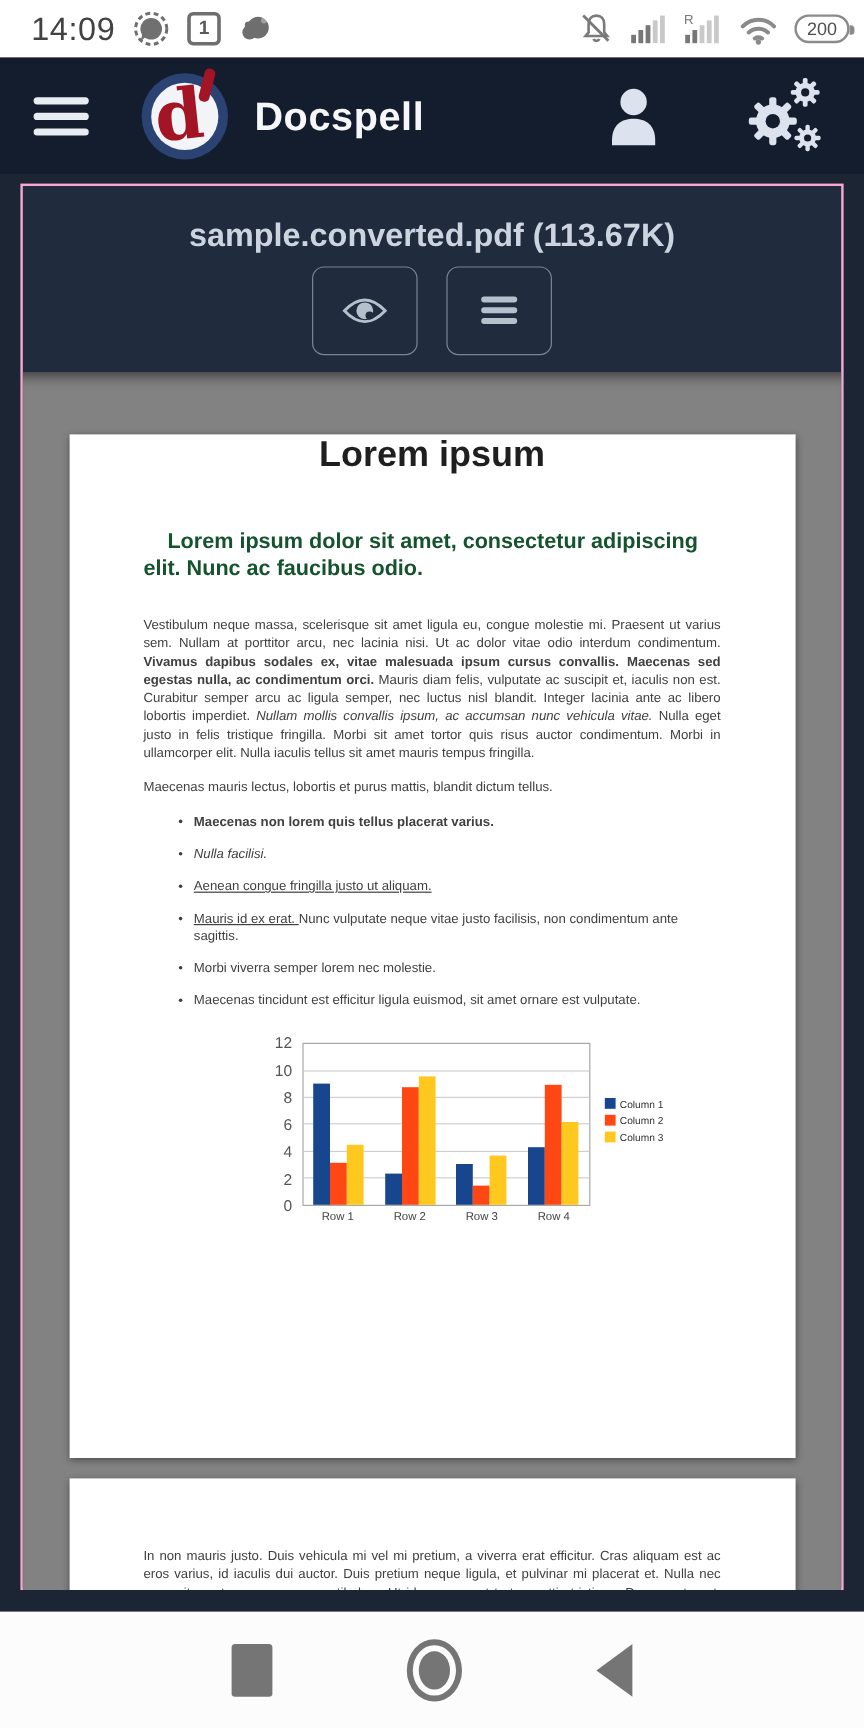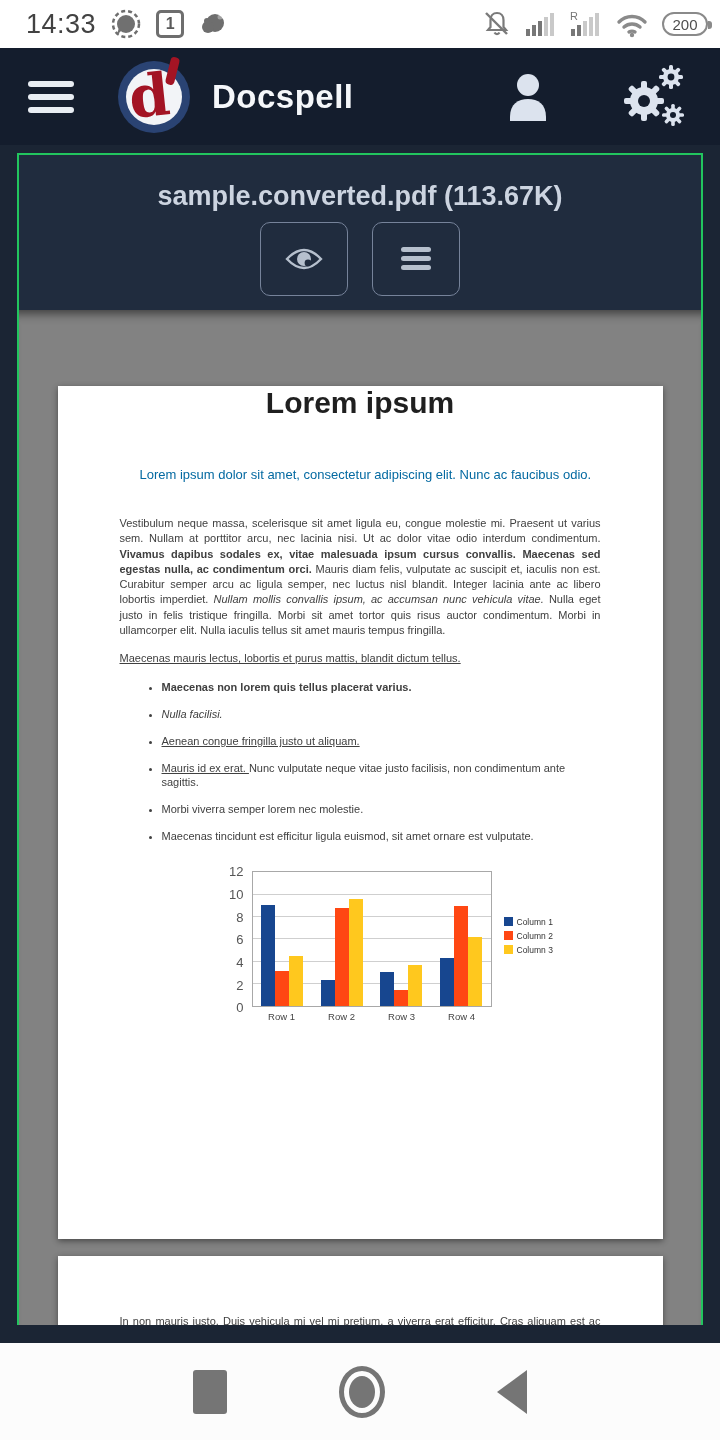--- a/index.html
+++ b/index.html
@@ -31,38 +31,38 @@
     font-family:"DejaVu Serif", serif; transform:rotate(-6deg); }
   .logo-slash { position:absolute; right:13px; top:-4px; width:9px; height:28px; background:#a31424;
     border-radius:4px; transform:rotate(14deg); }
   .app-title { color:#f5f7fa; font-size:33px; font-weight:bold; margin-left:22px; letter-spacing:0.5px; }
   .header-spacer { flex:1; }
   .header-icon { display:flex; align-items:center; justify-content:center; cursor:pointer; }
   .gears { margin-left:68px; margin-right:8px; }
 
   
   .content { height:1198px; background:#1b2534; padding:8px 17px 18px 17px; }
-  .panel { width:686px; height:1172px; border:2px solid #22c55e; background:#202c3e; }
+  .panel { width:686px; height:1172px; border:2px solid #f9a8d4; background:#202c3e; }
   .panel-header { height:155px; position:relative; }
   .file-title { text-align:center; padding-top:26px; font-size:27px; font-weight:600; color:#ccd4e0; }
   .btn-row { display:flex; justify-content:center; gap:24px; margin-top:10px; }
   .tool-btn { width:88px; height:74px; border:1.5px solid #76839a; border-radius:10px; background:transparent;
     display:flex; align-items:center; justify-content:center; cursor:pointer; }
 
   
   .viewer { height:1015px; background:#828282; overflow:hidden;
     box-shadow: inset 0 12px 10px -8px rgba(0,0,0,0.5); }
   .page { width:605px; margin:0 auto; background:#ffffff; box-shadow:0 2px 6px rgba(0,0,0,0.45); }
   .page1 { height:853px; padding:0 62px; }
   .page2 { height:300px; margin-top:17px; padding:58px 62px 0 62px; }
 
-  .doc-title { margin-top:76px; text-align:center; font-size:30px; font-weight:bold; color:#1f1f1f; }
-  .doc-subtitle { margin-top:44px; font-size:13px; font-weight:normal; color:#0369a1; line-height:22px; text-indent:20px; }
+  .doc-title { margin-top:52px; text-align:center; font-size:30px; font-weight:bold; color:#1f1f1f; }
+  .doc-subtitle { margin-top:44px; font-size:18px; font-weight:bold; color:#14532d; line-height:22px; text-indent:20px; }
   .doc-para { margin-top:30px; font-size:11px; line-height:15.3px; color:#404040; text-align:justify; }
-  .doc-para2 { margin-top:14px; font-size:11px; color:#404040;text-decoration:underline; }
+  .doc-para2 { margin-top:14px; font-size:11px; color:#404040; }
   .seg-bold { font-weight:bold; }
   .seg-italic { font-style:italic; }
   .seg-underline { text-decoration:underline; }
   .bullet-list { margin-top:16px; padding-left:42px; }
   .bullet-list li { font-size:11px; line-height:14px; color:#404040; margin-bottom:13px; }
 
   
   .chart { margin-top:22px; margin-left:106px; width:360px; height:168px; position:relative; font-family:"Liberation Sans", sans-serif; }
   .chart-yaxis { position:absolute; left:0; top:6px; bottom:26px; width:22px; }
   .ytick { position:absolute; right:4px; transform:translateY(50%); font-size:13px; color:#555; }
@@ -89,21 +89,21 @@
 
   svg { display:block; }
 </style>
 </head>
 <body>
 
 <div class="screen">
 
   <div class="status-bar">
     <div class="sb-left">
-      <span class="sb-time">14:33</span>
+      <span class="sb-time">14:09</span>
       <span>
         <svg width="32" height="32" viewBox="0 0 32 32">
           <circle cx="16" cy="16" r="13" fill="none" stroke="#6e6e6e" stroke-width="2.5" stroke-dasharray="4 3"></circle>
           <circle cx="16" cy="16" r="9" fill="#707070"></circle>
           <path d="M7 27 L12 22 L9 19 Z" fill="#707070"></path>
         </svg>
       </span>
       <span class="calendar-box">1</span>
       <span>
         <svg width="30" height="30" viewBox="0 0 30 30">

